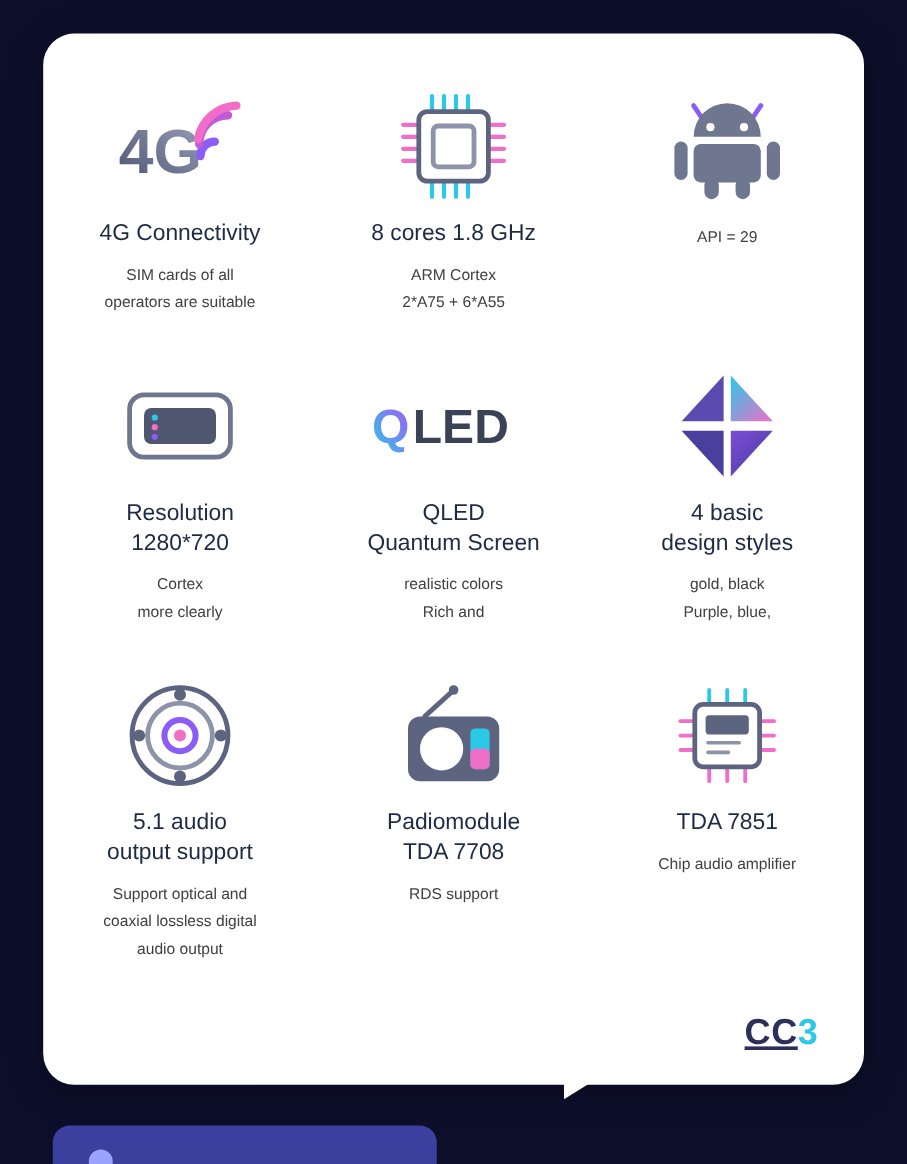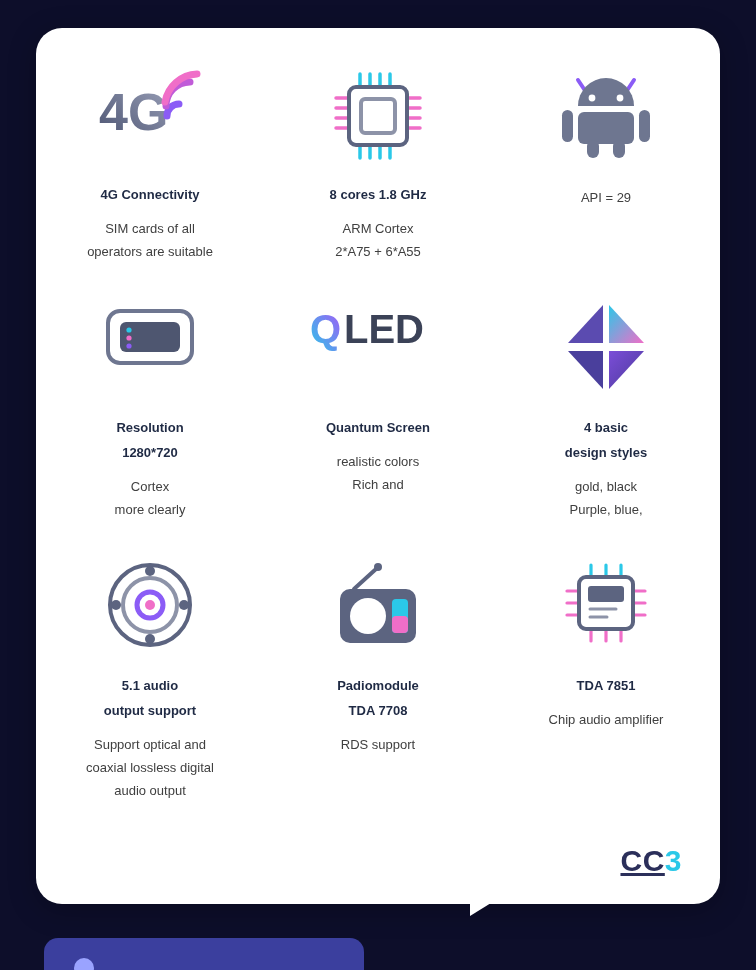--- a/index.html
+++ b/index.html
@@ -52,26 +52,27 @@
   .cell {
     width: 228px;
     box-sizing: border-box;
     padding: 4px 10px 0 10px;
     text-align: center;
     margin-bottom: 34px;
   }
   .icon-box {
     height: 108px;
     display: flex;
+    align-items: center;
     justify-content: center;
     text-decoration: underline;
   }
   .title {
-    font-size: 13px;
-    font-weight: bold;
+    font-size: 19px;
+    font-weight: normal;
     color: #1f2a44;
     line-height: 25px;
     margin-top: 6px;
   }
   .desc {
     font-size: 13px;
     color: #404040;
     line-height: 23px;
     margin-top: 10px;
   }
@@ -219,20 +220,21 @@
             <linearGradient id="gq" x1="0" y1="1" x2="1" y2="0">
               <stop offset="0" stop-color="#2bc8e8"></stop>
               <stop offset="1" stop-color="#a855f7"></stop>
             </linearGradient>
           </defs>
           <text x="2" y="42" font-family="Liberation Sans, sans-serif" font-size="40" font-weight="bold" fill="url(#gq)">Q</text>
           <text x="36" y="42" font-family="Liberation Sans, sans-serif" font-size="40" font-weight="bold" fill="#3b4257">LED</text>
         </svg>
       </div>
       <div class="title">
+        <div>QLED</div>
         <div>Quantum Screen</div>
       </div>
       <div class="desc">
         <div>realistic colors</div>
         <div>Rich and</div>
       </div>
     </div>
 
     <div class="cell">
       <div class="icon-box">

